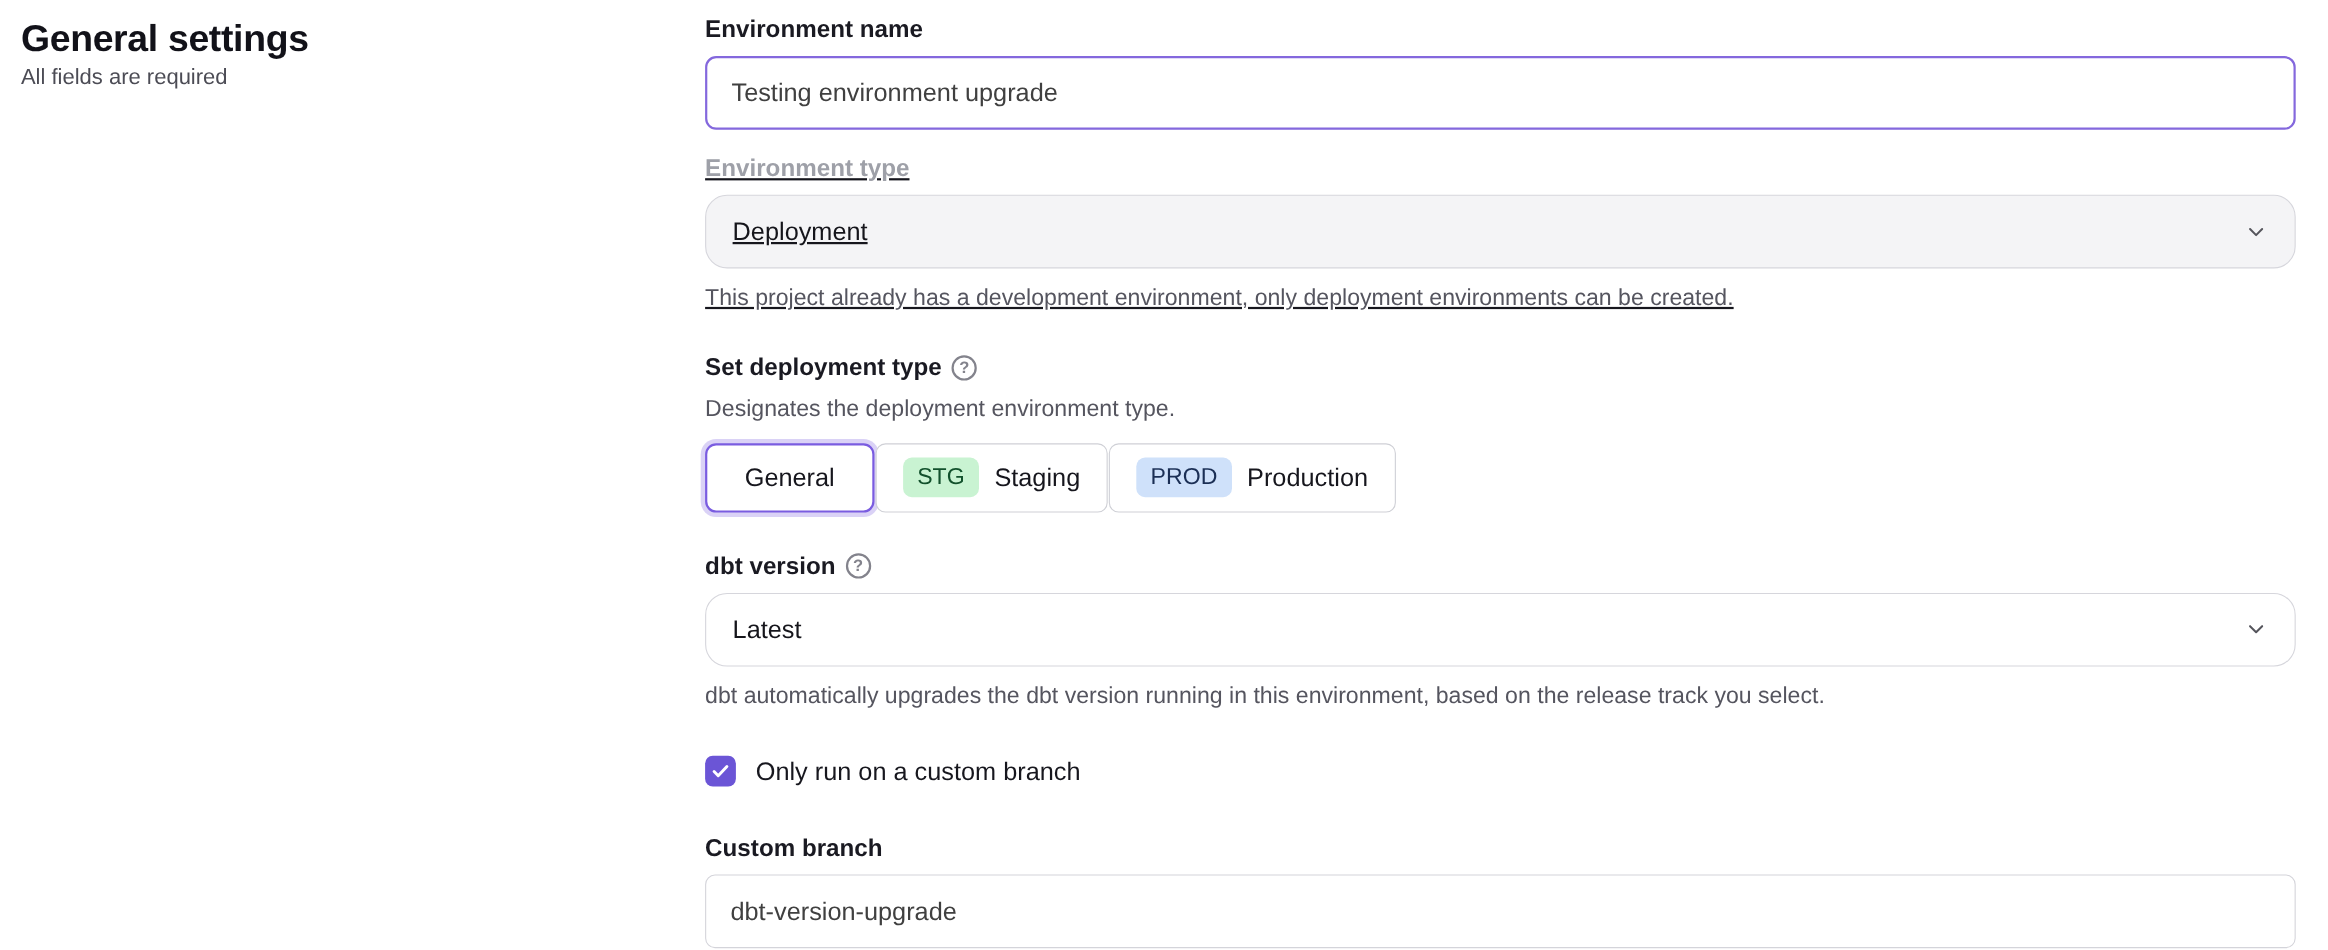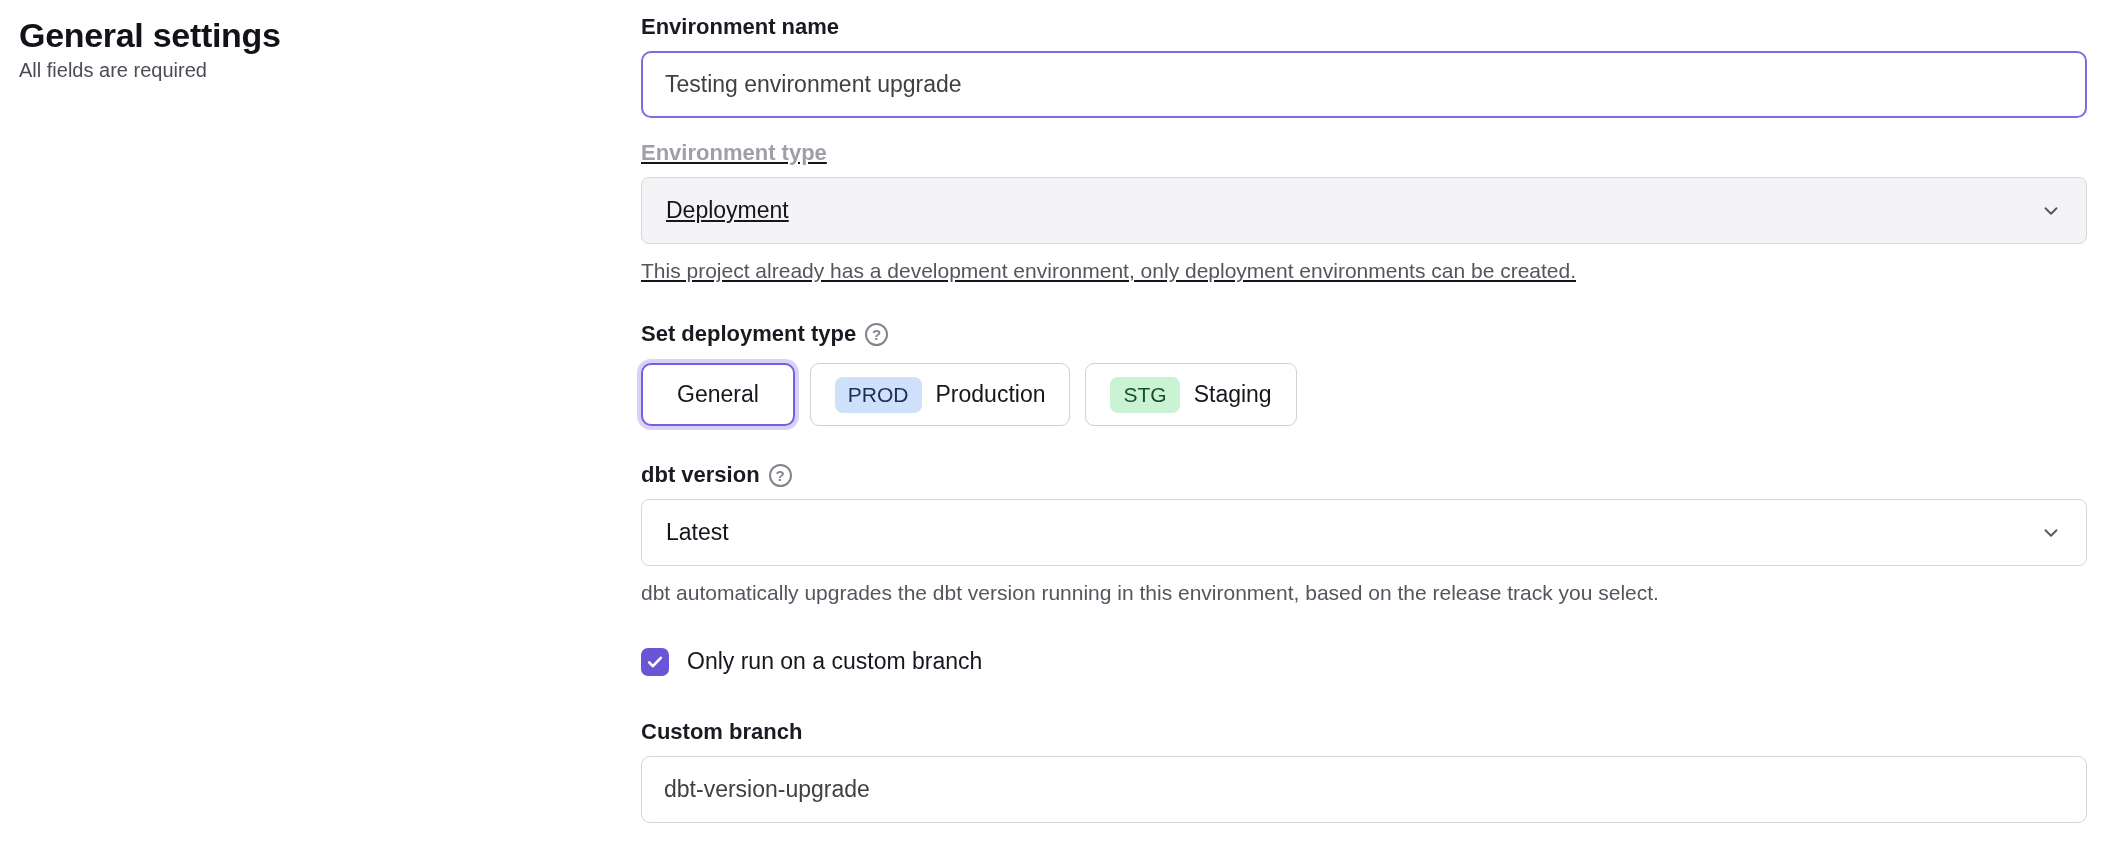--- a/index.html
+++ b/index.html
@@ -26,42 +26,42 @@
   .text-input {
     width: 100%; height: 67px;
     border: 1px solid #d4d4da; border-radius: 9px;
     font-family: inherit; font-size: 23px; color: #404040;
     padding: 0 22px; background: #fff; outline: none; display: block;
   }
   .text-input.focused { border: 2px solid #8468dd; border-radius: 10px; }
 
   .select-box {
     width: 100%; height: 67px;
-    border: 1px solid #d6d6dc; border-radius: 8px;
+    border: 1px solid #d6d6dc; border-radius: 20px;
     background: #ffffff;
     display: flex; align-items: center; justify-content: space-between;
     padding: 0 24px; font-size: 23px; color: #15151b; cursor: pointer; text-align: right;
   }
   .select-box.disabled { background: #f4f4f6; }
   .chevron { display: flex; align-items: center; }
 
   .helper-text { margin-top: 13px; font-size: 21px; color: #55555f; line-height: 1.35; }
 
   .section { margin-top: 22px; text-decoration: underline; }
   .section-gap-lg { margin-top: 36px; }
 
   .help-icon {
     width: 23px; height: 23px; border-radius: 50%;
     border: 2px solid #83838c; color: #83838c;
     font-size: 15px; font-weight: 700;
     display: inline-flex; align-items: center; justify-content: center;
     line-height: 1;
   }
 
-  .deploy-options { display: flex; gap: 15px; margin-top: 16px; }
+  .deploy-options { display: flex; gap: 1px; margin-top: 16px; }
   .deploy-btn {
     height: 63px; background: #ffffff;
     border: 1px solid #cfd0d6; border-radius: 9px;
     display: flex; align-items: center; gap: 14px;
     padding: 0 24px; font-size: 23px; color: #16161d;
     font-family: inherit; cursor: pointer;
   }
   .deploy-btn.selected {
     border: 2px solid #7a5ce0;
     box-shadow: 0 0 0 4px rgba(122, 92, 224, 0.28);
@@ -112,31 +112,32 @@
         </span>
       </div>
       <div class="helper-text">This project already has a development environment, only deployment environments can be created.</div>
     </div>
 
     <div class="section-gap-lg">
       <div class="field-label">
         <span>Set deployment type</span>
         <span class="help-icon">?</span>
       </div>
+      <div class="helper-text" style="margin-top:6px;">Designates the deployment environment type.</div>
       <div class="deploy-options">
         <button class="deploy-btn selected">
           <span>General</span>
         </button>
         <button class="deploy-btn">
+          <span class="badge badge-stg">STG</span>
+          <span>Staging</span>
+        </button>
+        <button class="deploy-btn">
           <span class="badge badge-prod">PROD</span>
           <span>Production</span>
-        </button>
-        <button class="deploy-btn">
-          <span class="badge badge-stg">STG</span>
-          <span>Staging</span>
         </button>
       </div>
     </div>
 
     <div class="section-gap-lg">
       <div class="field-label">
         <span>dbt version</span>
         <span class="help-icon">?</span>
       </div>
       <div class="select-box">

